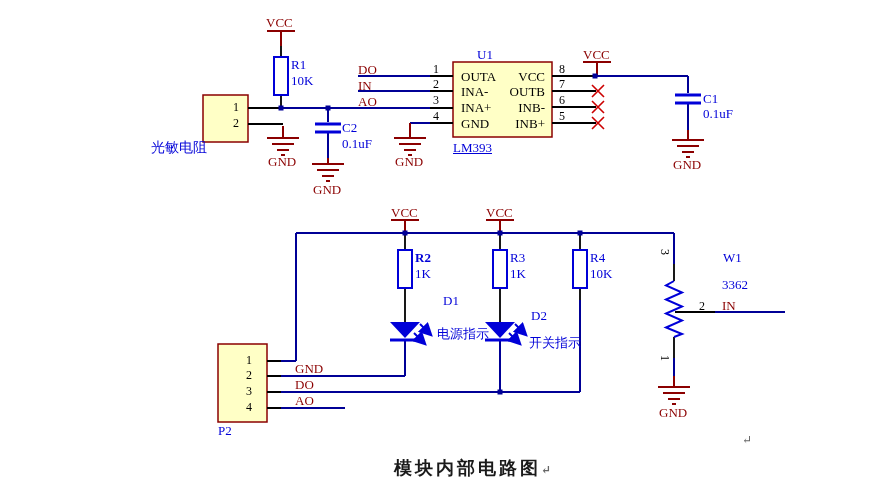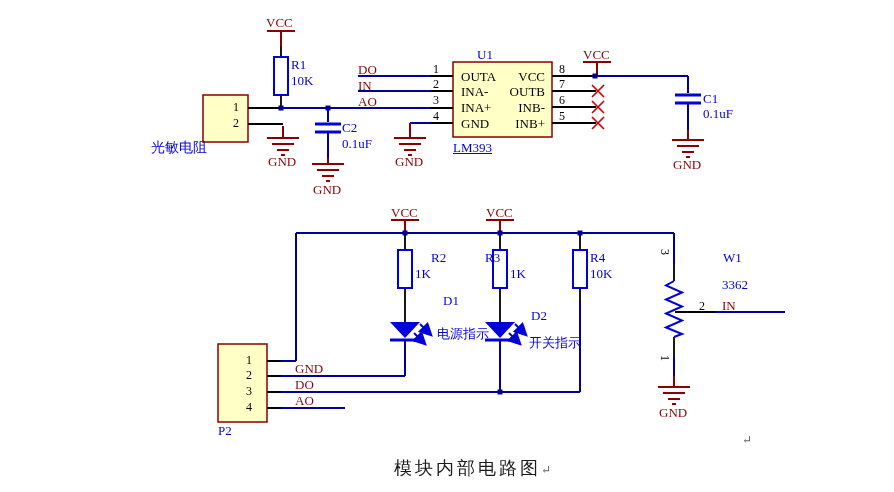--- a/index.html
+++ b/index.html
@@ -153,23 +153,23 @@
   <span class="lbl k rname" style="left:493px;top:117px;">INB+</span>
 
   <span class="lbl m" style="left:583px;top:48px;">VCC</span>
   <span class="lbl b" style="left:703px;top:92px;">C1</span>
   <span class="lbl b" style="left:703px;top:107px;">0.1uF</span>
   <span class="lbl m" style="left:673px;top:158px;">GND</span>
 
   <span class="lbl m" style="left:391px;top:206px;">VCC</span>
   <span class="lbl m" style="left:486px;top:206px;">VCC</span>
 
-  <span class="lbl b" style="left:431px;top:251px;">R2</span>
+  <span class="lbl b" style="left:415px;top:251px;font-weight:bold;">R2</span>
   <span class="lbl b" style="left:415px;top:267px;">1K</span>
-  <span class="lbl b" style="left:485px;top:251px;text-align:center;">R3</span>
+  <span class="lbl b" style="left:510px;top:251px;text-align:center;">R3</span>
   <span class="lbl b" style="left:510px;top:267px;">1K</span>
   <span class="lbl b" style="left:590px;top:251px;">R4</span>
   <span class="lbl b" style="left:590px;top:267px;">10K</span>
 
   <span class="lbl b" style="left:443px;top:294px;">D1</span>
   <span class="lbl b" style="left:437px;top:327px;">电源指示</span>
   <span class="lbl b" style="left:531px;top:309px;">D2</span>
   <span class="lbl b" style="left:529px;top:336px;">开关指示</span>
 
   <span class="lbl b" style="left:723px;top:251px;">W1</span>
@@ -183,16 +183,16 @@
   <span class="lbl k s12" style="left:246px;top:354px;">1</span>
   <span class="lbl k s12" style="left:246px;top:369px;">2</span>
   <span class="lbl k s12" style="left:246px;top:385px;">3</span>
   <span class="lbl k s12" style="left:246px;top:401px;">4</span>
   <span class="lbl b" style="left:218px;top:424px;">P2</span>
 
   <span class="lbl m" style="left:295px;top:362px;">GND</span>
   <span class="lbl m" style="left:295px;top:378px;">DO</span>
   <span class="lbl m" style="left:295px;top:394px;">AO</span>
 
-  <span class="lbl caption" style="left:394px;top:459px;"><span>模块内部电路图</span><span class="ret">↵</span></span>
+  <span class="lbl caption" style="left:394px;top:459px;font-weight:bold;"><span>模块内部电路图</span><span class="ret">↵</span></span>
   <span class="lbl ret" style="left:742px;top:434px;">↵</span>
 
 </div>
 
 </body></html>

